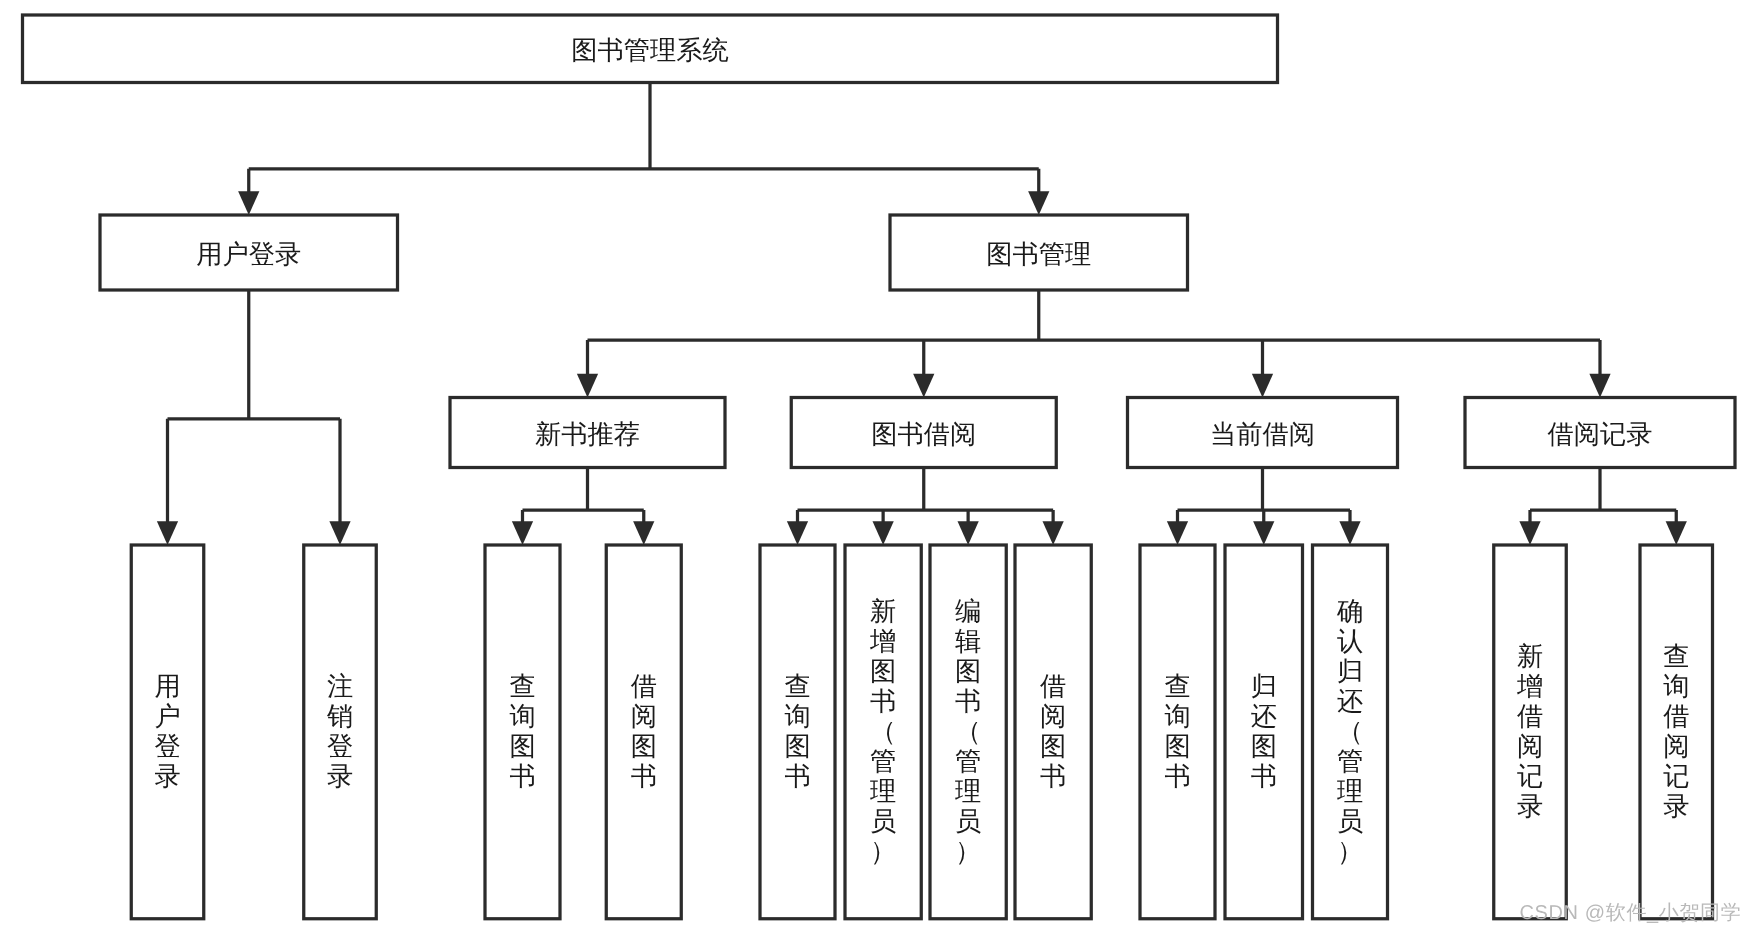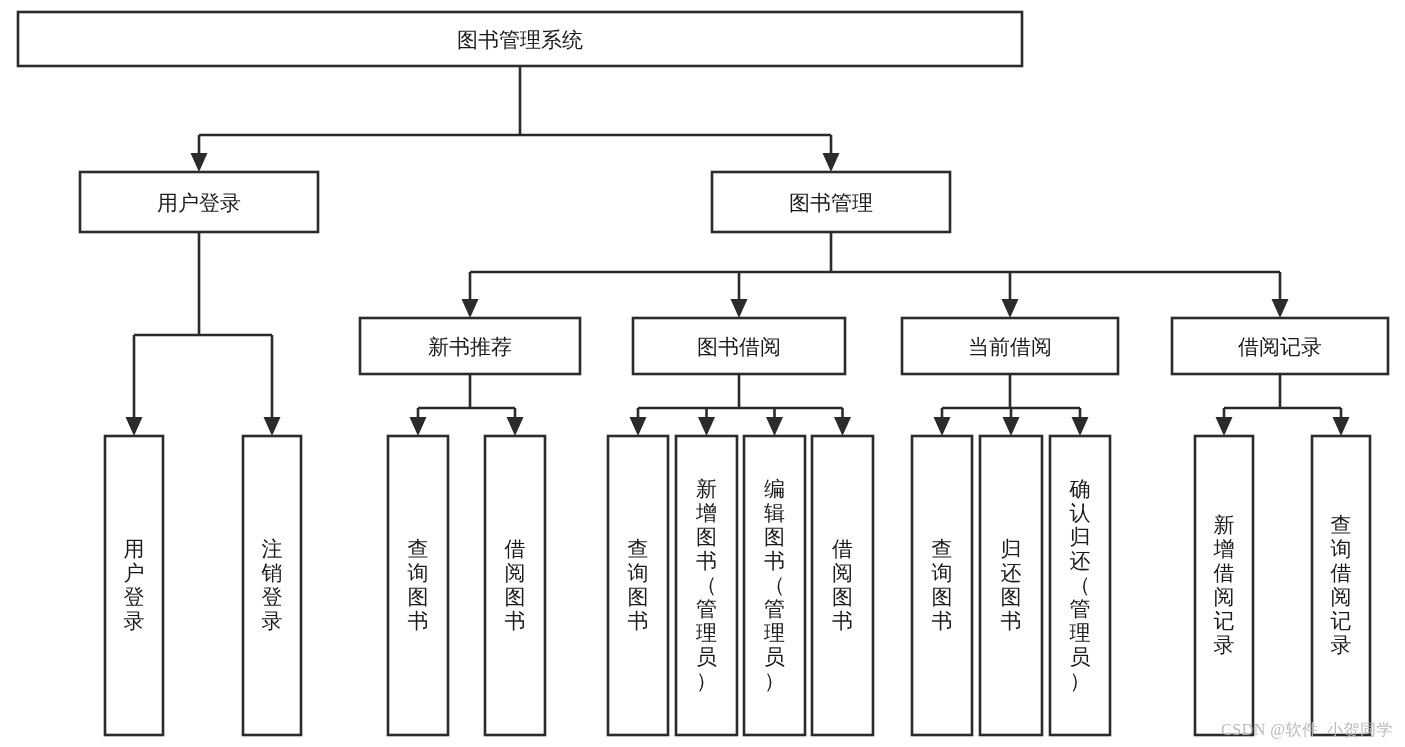--- a/index.html
+++ b/index.html
@@ -53,21 +53,21 @@
   .node-label-v {
     font-family: "DejaVu Sans", "Liberation Sans", sans-serif;
     font-size: 21px;
     fill: #1a1a1a;
     text-anchor: middle;
   }
   .watermark {
     position: absolute;
     right: 12px;
     bottom: 6px;
-    font-family: Liberation Serif, serif;
+    font-family: Liberation Sans, sans-serif;
     font-size: 16px;
     color: #b9b9b9;
     letter-spacing: 0.5px;
     white-space: nowrap;
     user-select: none;
     text-align: center;
   }
 </style>
 </head>
 <body>

